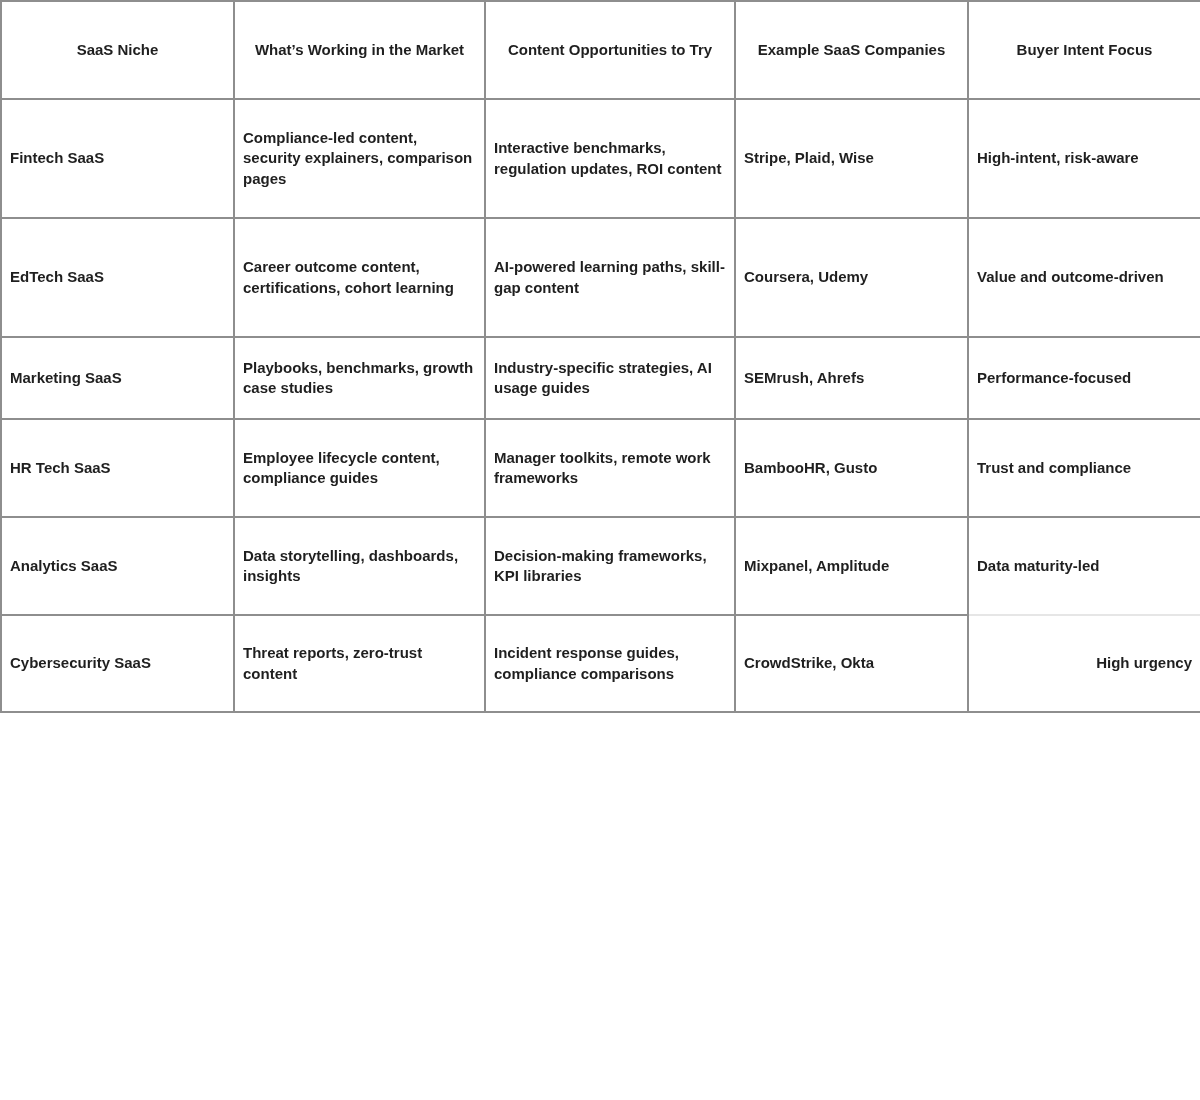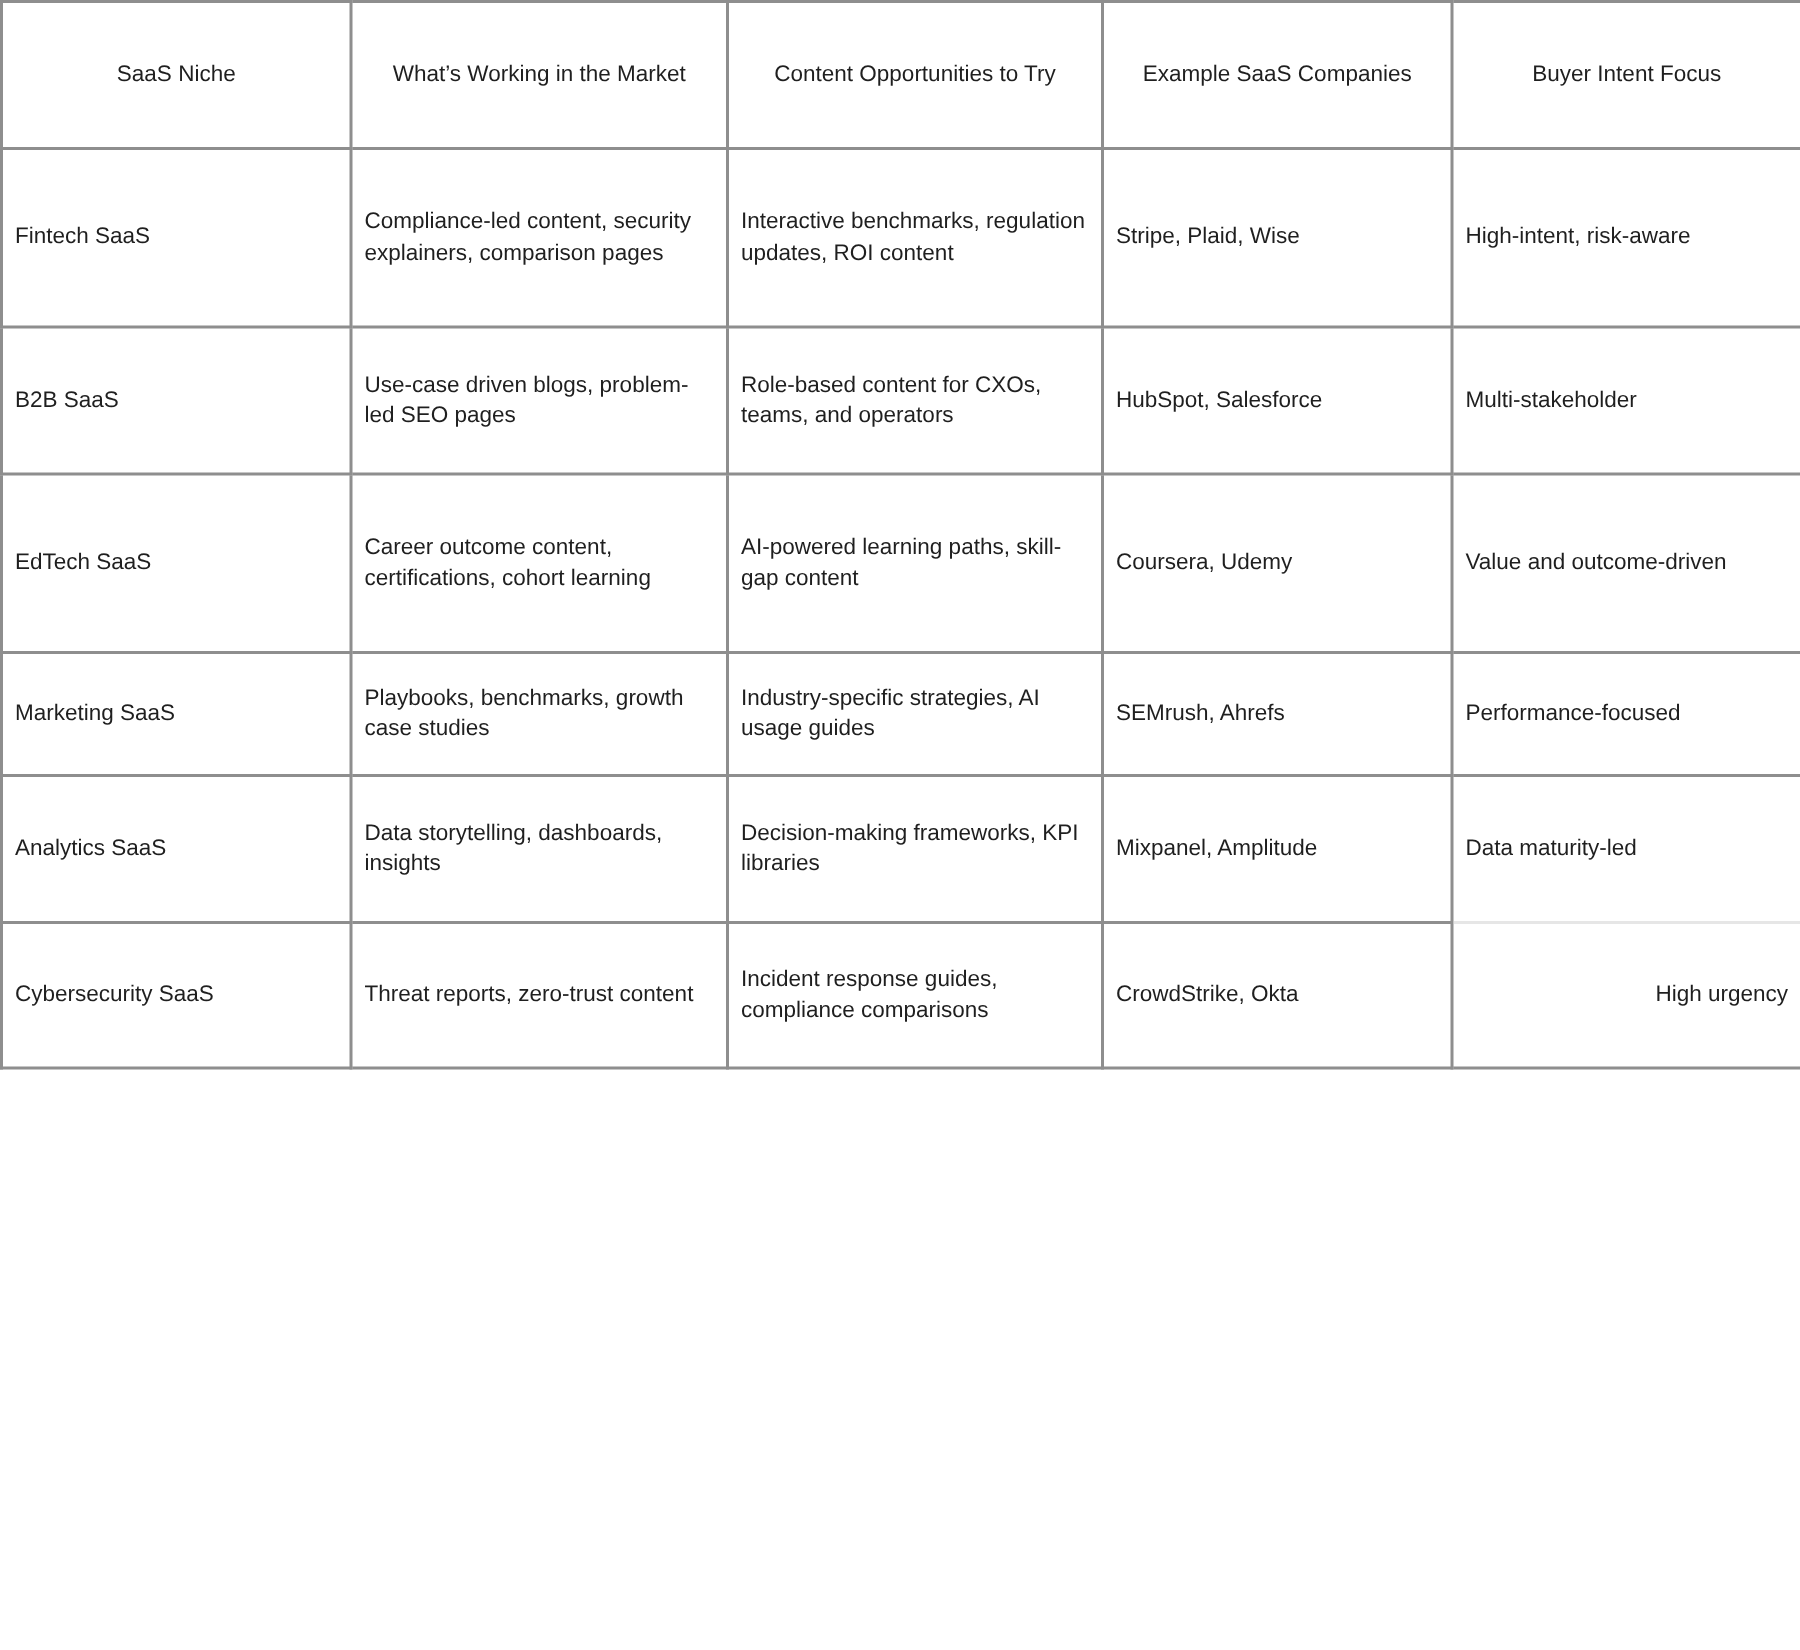--- a/index.html
+++ b/index.html
@@ -22,21 +22,21 @@
       left: 0;
       top: 0;
     }
     table.grid td, table.grid th {
       border: 2px solid #8e8e8e;
       padding: 0 8px;
       font-size: 15px;
       line-height: 20.5px;
       vertical-align: middle;
       text-align: left;
-      font-weight: normal;
+      font-weight: bold;
       word-wrap: break-word;
     }
     table.grid th {
       text-align: center;
     }
     table.grid td.light {
       border-color: #e6e6e6;
     }
     table.grid td.light-top {
       border-top-color: #e6e6e6;
@@ -69,40 +69,40 @@
     </tr>
   </thead>
   <tbody>
     <tr style="height:119px">
       <td>Fintech SaaS</td>
       <td>Compliance-led content, security explainers, comparison pages</td>
       <td>Interactive benchmarks, regulation updates, ROI content</td>
       <td>Stripe, Plaid, Wise</td>
       <td>High-intent, risk-aware</td>
     </tr>
-    <tr style="height:98px">
-      <td>B2B SaaS</td>
-      <td>Use-case driven blogs, problem-led SEO pages</td>
-      <td>Role-based content for CXOs, teams, and operators</td>
-      <td>HubSpot, Salesforce</td>
-      <td>Multi-stakeholder</td>
-    </tr>
     <tr style="height:119px">
       <td>EdTech SaaS</td>
       <td>Career outcome content, certifications, cohort learning</td>
       <td>AI-powered learning paths, skill-gap content</td>
       <td>Coursera, Udemy</td>
       <td>Value and outcome-driven</td>
     </tr>
     <tr style="height:82px">
       <td>Marketing SaaS</td>
       <td>Playbooks, benchmarks, growth case studies</td>
       <td>Industry-specific strategies, AI usage guides</td>
       <td>SEMrush, Ahrefs</td>
       <td>Performance-focused</td>
+    </tr>
+    <tr style="height:98px">
+      <td>HR Tech SaaS</td>
+      <td>Employee lifecycle content, compliance guides</td>
+      <td>Manager toolkits, remote work frameworks</td>
+      <td>BambooHR, Gusto</td>
+      <td>Trust and compliance</td>
     </tr>
     <tr style="height:98px">
       <td>Analytics SaaS</td>
       <td>Data storytelling, dashboards, insights</td>
       <td>Decision-making frameworks, KPI libraries</td>
       <td>Mixpanel, Amplitude</td>
       <td class="light">Data maturity-led</td>
     </tr>
     <tr style="height:97px">
       <td>Cybersecurity SaaS</td>

